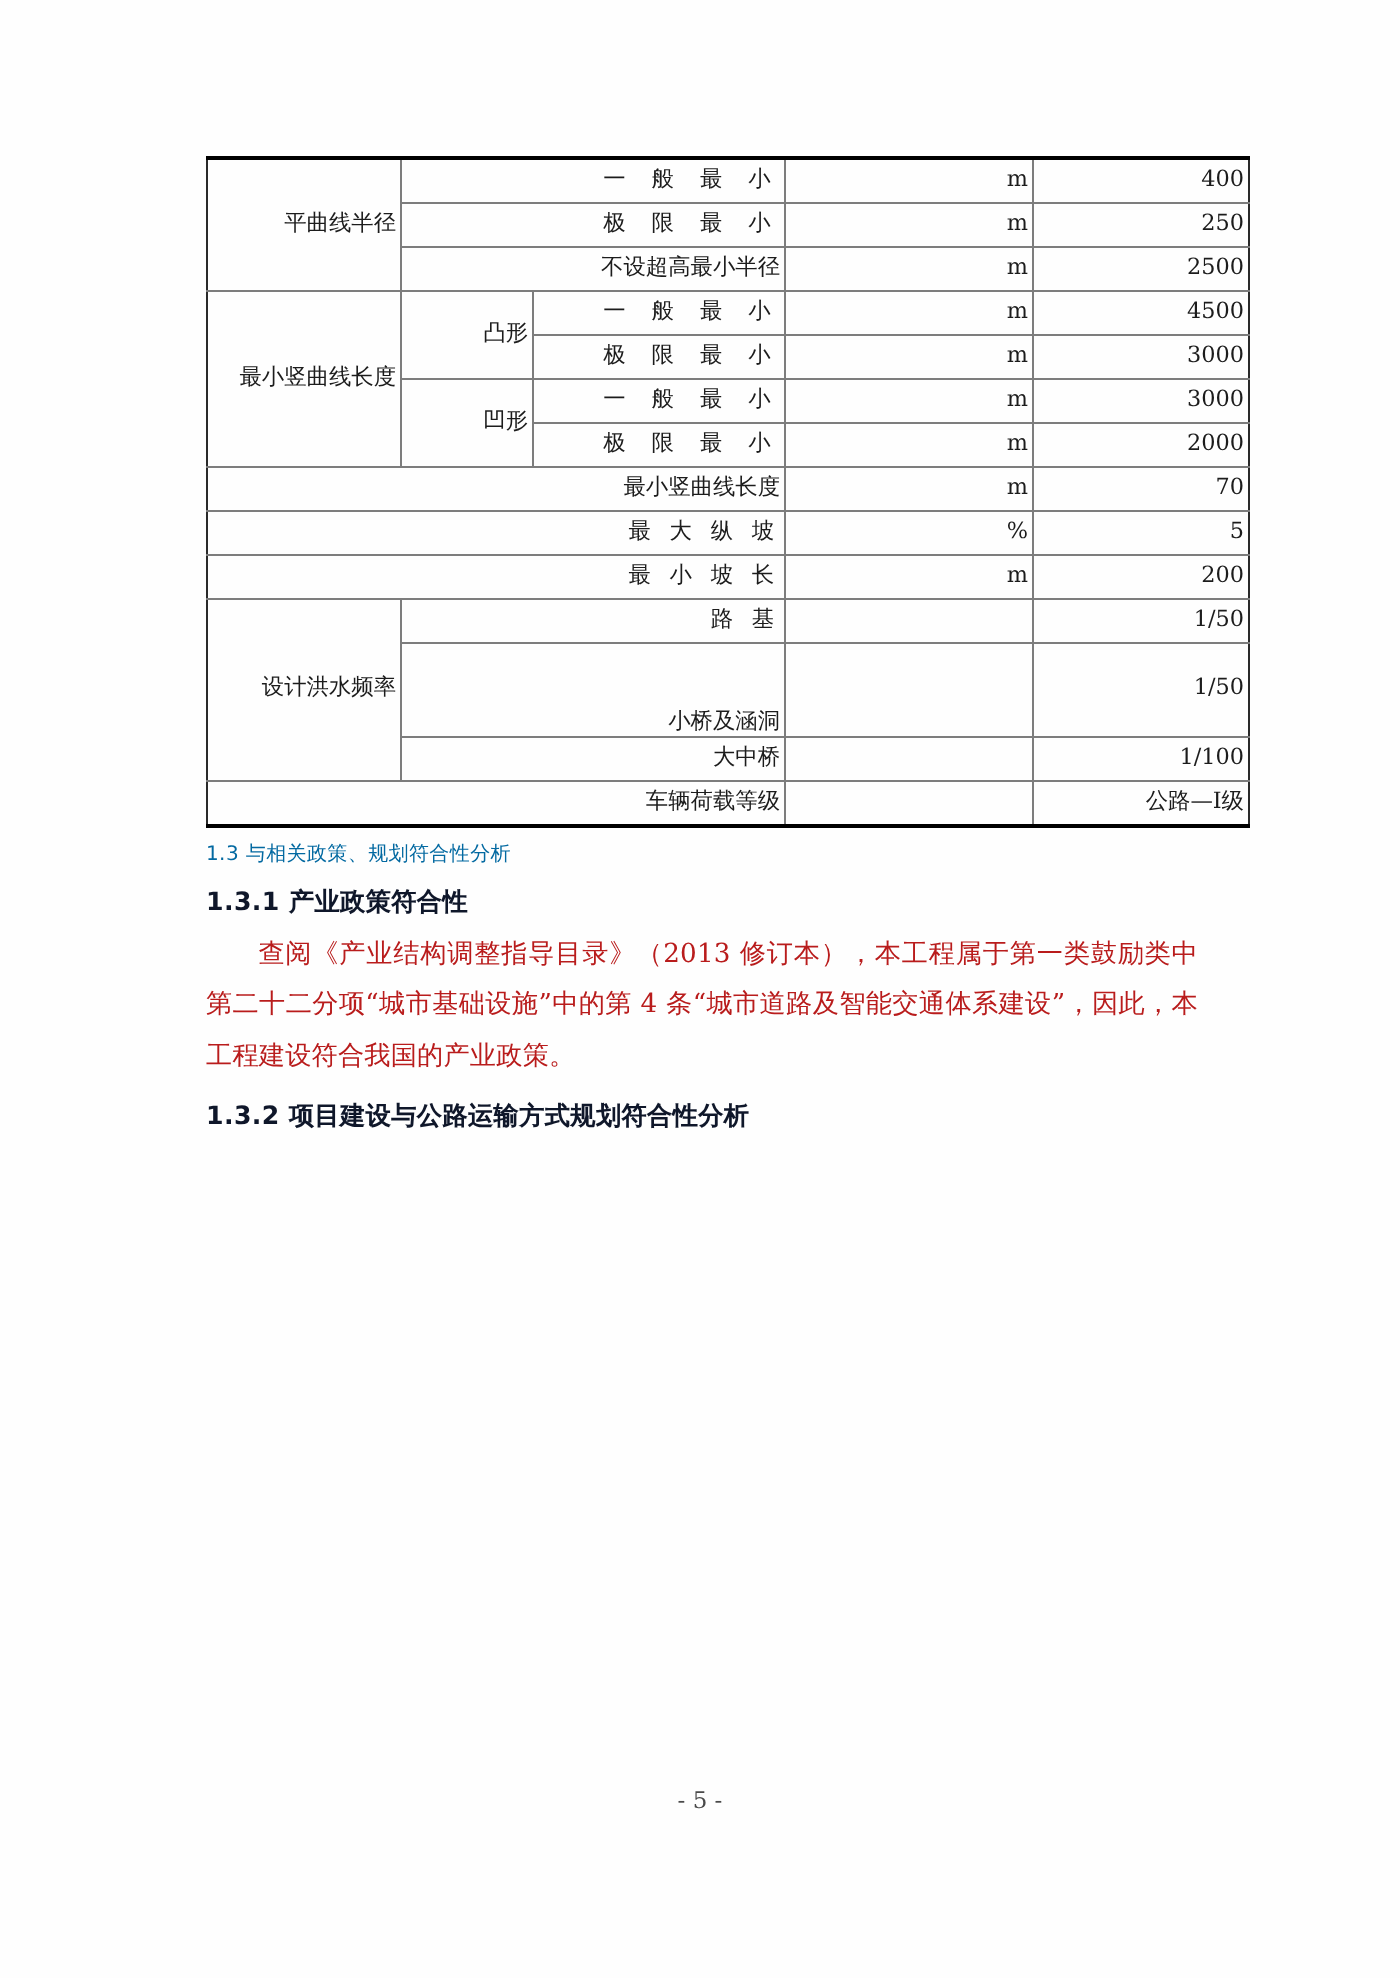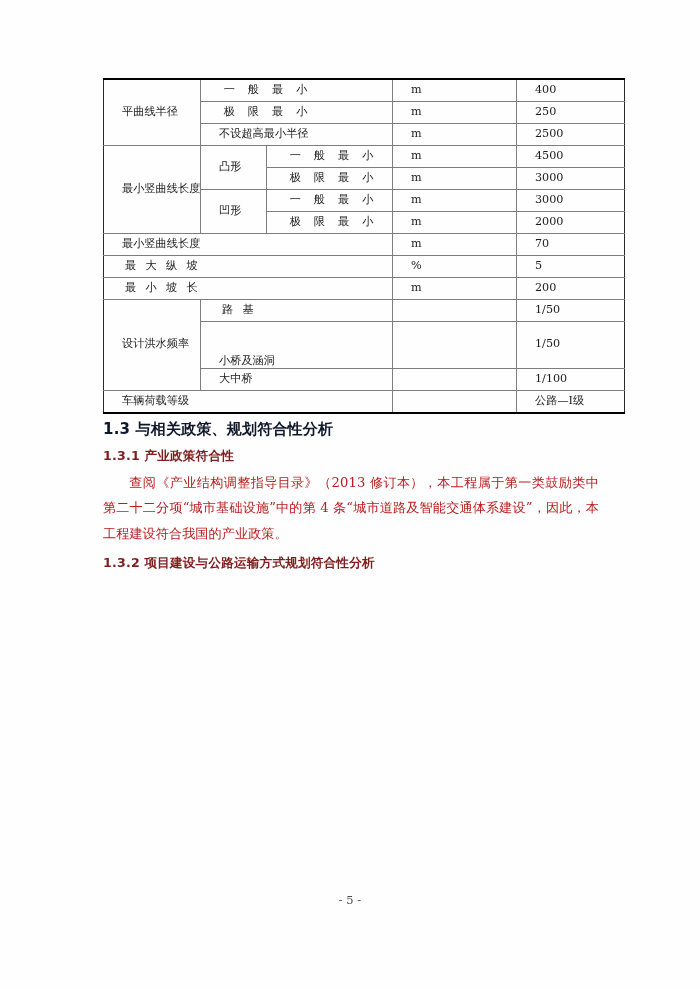--- a/index.html
+++ b/index.html
@@ -33,24 +33,24 @@
   }
   table.spec-table {
     width: 495px;
     border-collapse: collapse;
     table-layout: fixed;
     font-size: 11.2px;
     line-height: 1.15;
   }
   table.spec-table td {
     border: 1px solid #7d7d7d;
-    text-align: left;
+    text-align: right;
     vertical-align: middle;
     height: 19px;
-    padding: 1px 18px;
+    padding: 1px 2px;
     color: #1c1c1c;
     overflow: hidden;
     white-space: nowrap;
   }
   
   table.spec-table tr:first-child td {
     border-top: 2.2px solid #000;
   }
   table.spec-table tr:last-child td {
     border-bottom: 2.2px solid #000;
@@ -72,33 +72,33 @@
 
   
   .content {
     position: absolute;
     left: 103px;
     top: 420px;
     width: 496px;
   }
   h2.h-lvl2 {
     font-family: "DejaVu Sans", "Liberation Sans", sans-serif;
-    font-size: 15px;
-    font-weight: bold;
+    font-size: 10px;
+    font-weight: normal;
     margin: 0 0 6px 0;
     letter-spacing: 0.2px;
-    color: #0f172a;
+    color: #0369a1;
   }
   h3.h-lvl3 {
     font-family: "DejaVu Sans", "Liberation Sans", sans-serif;
     font-size: 12.6px;
     font-weight: bold;
     margin: 9px 0 5px 0;
     letter-spacing: 0.2px;
-    color: #7f1d1d;
+    color: #0f172a;
   }
   p.body-par {
     font-size: 13.1px;
     line-height: 25.4px;
     margin: 0 0 0 0;
     text-indent: 2em;
     text-align: justify;
     text-justify: inter-ideograph;
     color: #b91c1c;
     letter-spacing: 0.1px;

